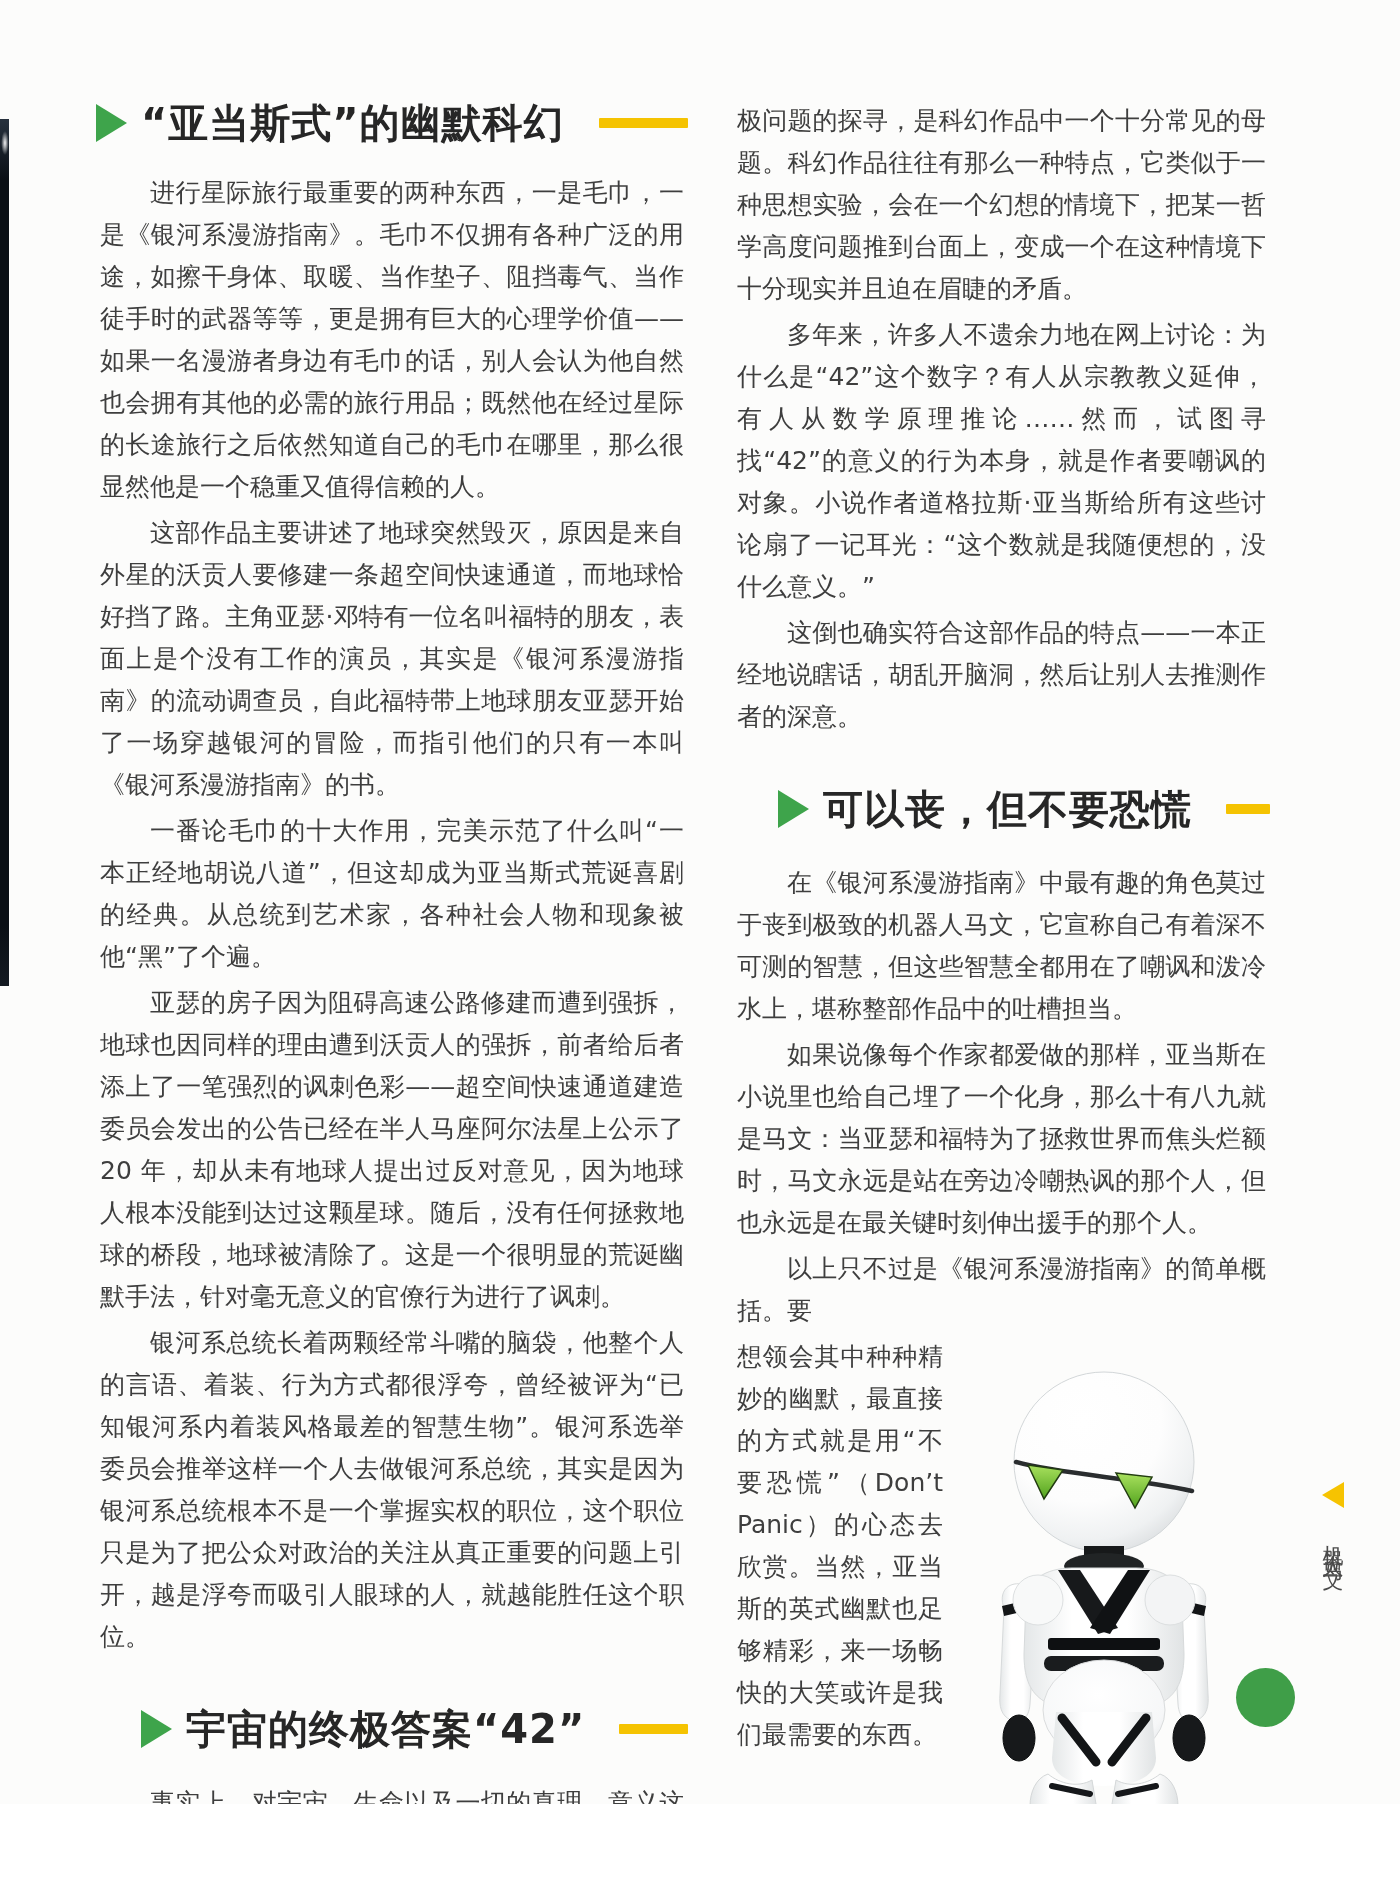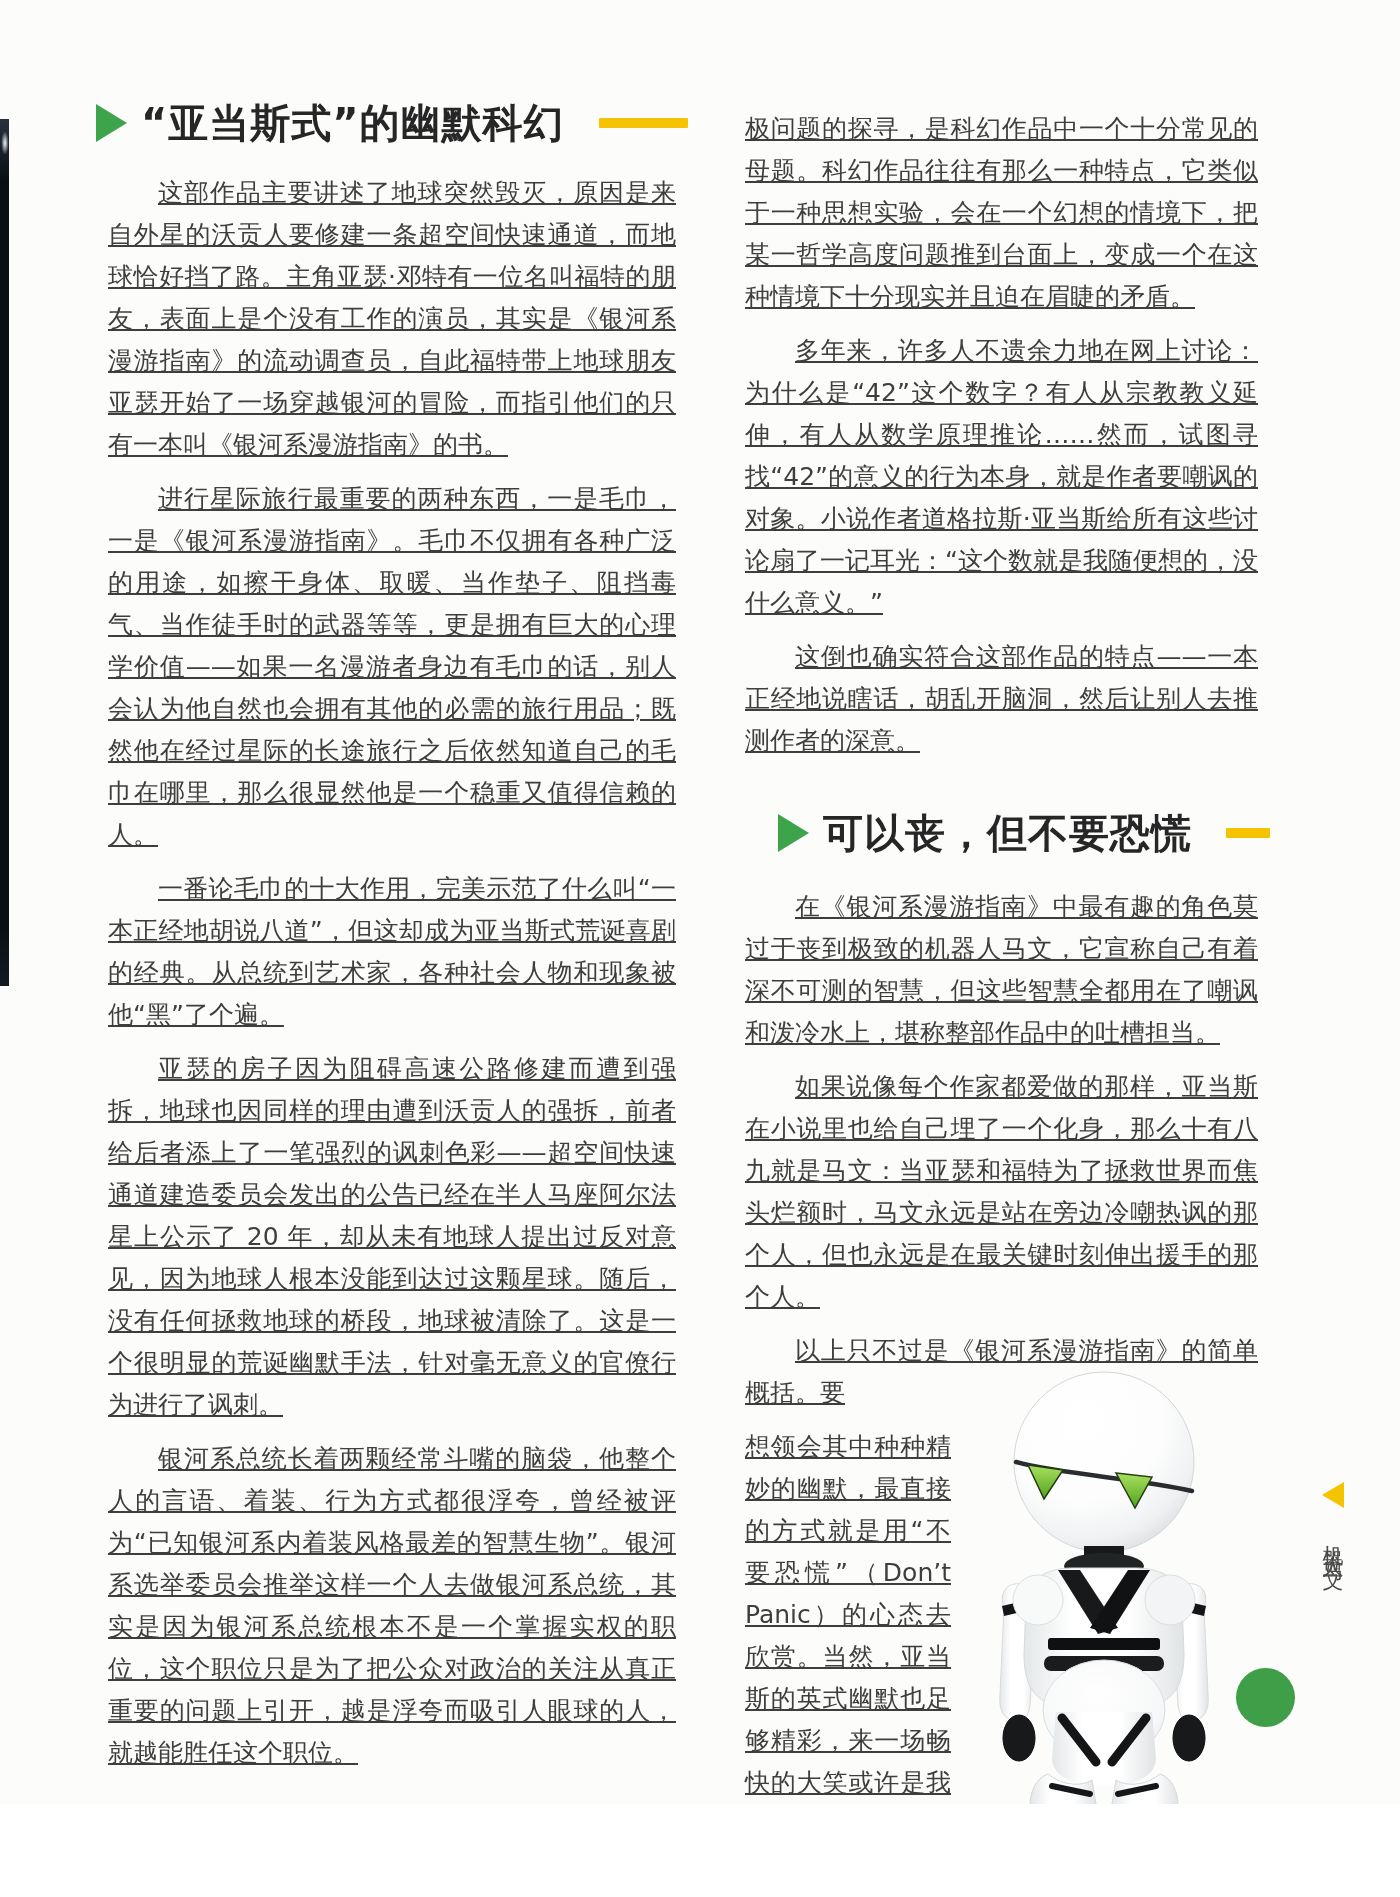--- a/index.html
+++ b/index.html
@@ -7,21 +7,21 @@
     position:relative;width:1400px;height:1804px;background:#fcfcfb;overflow:hidden;
     font-family:"DejaVu Sans","Liberation Sans",sans-serif;color:#3e3e3e;
   }
   .edge-bar{
     position:absolute;left:0;top:119px;width:9px;height:867px;
     background:
       radial-gradient(ellipse 5px 16px at 55% 24px, rgba(255,255,255,.95), rgba(255,255,255,0) 75%),
       linear-gradient(180deg,#27313d 0%,#0a0f15 7%,#0a0f15 93%,#141a22 100%);
   }
   .col{position:absolute;font-size:25px;line-height:42px;}
-  .col p{margin:12px;text-indent:2em;text-align:justify;text-decoration:underline;}
+  .col p{margin:4px;text-indent:2em;text-align:justify;}
   .col p.noindent{text-indent:0;}
   .col-left{left:96px;top:102px;width:592px;}
   .col-right{left:733px;top:96px;width:537px;}
   .heading{display:flex;align-items:center;margin:0 0 28px 0;}
   .heading .tri-green{
     width:0;height:0;flex:0 0 auto;
     border-top:19px solid transparent;border-bottom:19px solid transparent;
     border-left:31px solid #3ea44b;margin-right:14px;
   }
   .heading .heading-text{
@@ -51,22 +51,22 @@
 <div class="page">
 
   <div class="edge-bar"></div>
 
   <div class="col col-left">
     <div class="heading">
       <span class="tri-green"></span>
       <span class="heading-text">“亚当斯式”的幽默科幻</span>
       <span class="rule-yellow"></span>
     </div>
+    <p>进行星际旅行最重要的两种东西，一是毛巾，一是《银河系漫游指南》。毛巾不仅拥有各种广泛的用途，如擦干身体、取暖、当作垫子、阻挡毒气、当作徒手时的武器等等，更是拥有巨大的心理学价值——如果一名漫游者身边有毛巾的话，别人会认为他自然也会拥有其他的必需的旅行用品；既然他在经过星际的长途旅行之后依然知道自己的毛巾在哪里，那么很显然他是一个稳重又值得信赖的人。</p>
     <p>这部作品主要讲述了地球突然毁灭，原因是来自外星的沃贡人要修建一条超空间快速通道，而地球恰好挡了路。主角亚瑟·邓特有一位名叫福特的朋友，表面上是个没有工作的演员，其实是《银河系漫游指南》的流动调查员，自此福特带上地球朋友亚瑟开始了一场穿越银河的冒险，而指引他们的只有一本叫《银河系漫游指南》的书。</p>
-    <p>进行星际旅行最重要的两种东西，一是毛巾，一是《银河系漫游指南》。毛巾不仅拥有各种广泛的用途，如擦干身体、取暖、当作垫子、阻挡毒气、当作徒手时的武器等等，更是拥有巨大的心理学价值——如果一名漫游者身边有毛巾的话，别人会认为他自然也会拥有其他的必需的旅行用品；既然他在经过星际的长途旅行之后依然知道自己的毛巾在哪里，那么很显然他是一个稳重又值得信赖的人。</p>
     <p>一番论毛巾的十大作用，完美示范了什么叫“一本正经地胡说八道”，但这却成为亚当斯式荒诞喜剧的经典。从总统到艺术家，各种社会人物和现象被他“黑”了个遍。</p>
     <p>亚瑟的房子因为阻碍高速公路修建而遭到强拆，地球也因同样的理由遭到沃贡人的强拆，前者给后者添上了一笔强烈的讽刺色彩——超空间快速通道建造委员会发出的公告已经在半人马座阿尔法星上公示了 20 年，却从未有地球人提出过反对意见，因为地球人根本没能到达过这颗星球。随后，没有任何拯救地球的桥段，地球被清除了。这是一个很明显的荒诞幽默手法，针对毫无意义的官僚行为进行了讽刺。</p>
     <p>银河系总统长着两颗经常斗嘴的脑袋，他整个人的言语、着装、行为方式都很浮夸，曾经被评为“已知银河系内着装风格最差的智慧生物”。银河系选举委员会推举这样一个人去做银河系总统，其实是因为银河系总统根本不是一个掌握实权的职位，这个职位只是为了把公众对政治的关注从真正重要的问题上引开，越是浮夸而吸引人眼球的人，就越能胜任这个职位。</p>
 
     <div class="heading heading-mid">
       <span class="tri-green"></span>
       <span class="heading-text">宇宙的终极答案“42”</span>
       <span class="rule-yellow"></span>
     </div>
     <p>事实上，对宇宙、生命以及一切的真理、意义这样终</p>

